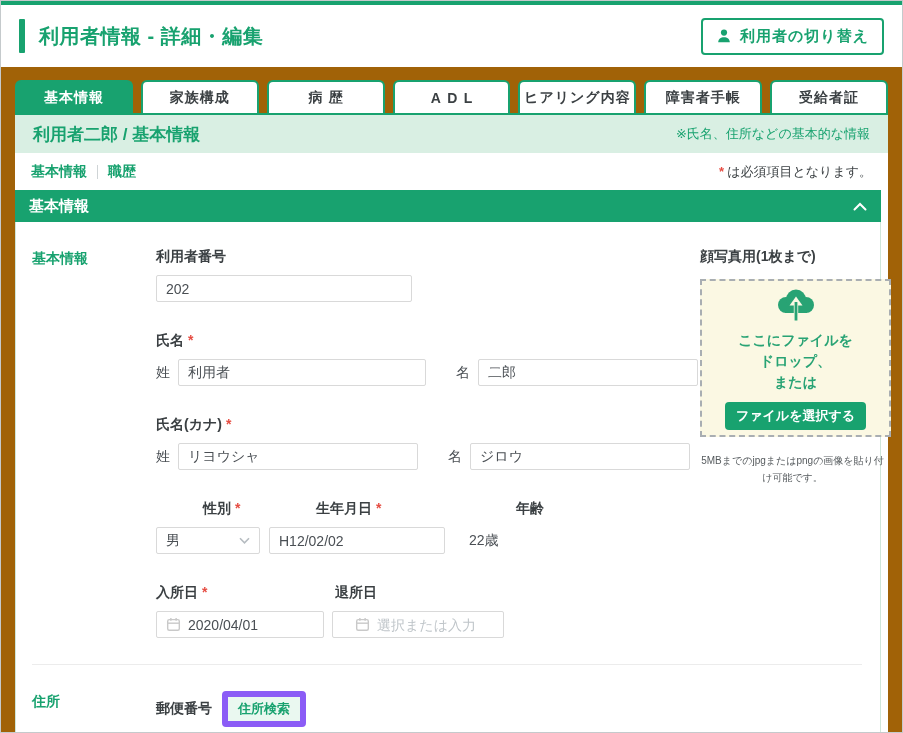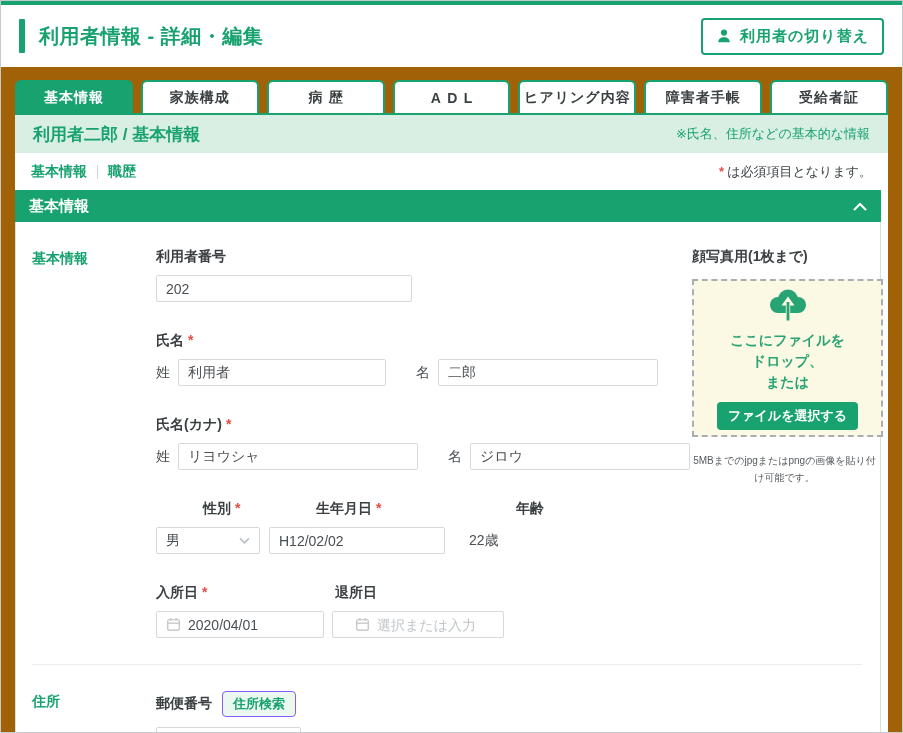--- a/index.html
+++ b/index.html
@@ -66,21 +66,21 @@
   
   .photo-col { padding-left:2px; }
   .photo-label { font-size:14px; font-weight:bold; color:#3b4043; margin-bottom:13px; }
   .dropzone { width:191px; height:158px; background:#fbf8e3; border:2px dashed #a9aeb2; display:flex; flex-direction:column; align-items:center; justify-content:center; gap:2px; cursor:pointer; }
   .drop-text { font-size:14px; font-weight:bold; color:#28a374; text-align:center; line-height:1.5; margin-top:6px; }
   .file-btn { margin-top:7px; background:#18a26f; color:#fff; font-size:13px; font-weight:bold; border:none; border-radius:4px; padding:5px 11px; cursor:pointer; }
   .photo-note { margin-top:16px; font-size:10px; color:#565b5e; line-height:1.65; width:185px;text-align:center; }
 
   
   .addr-label-row { display:flex; align-items:center; gap:10px; margin-bottom:10px; }
-  .search-btn { background:#eaf8f0; border:1px solid #8b5cf6; color:#18a26f; font-size:13px; font-weight:bold; border-radius:4px; padding:3px 10px; cursor:pointer; }
+  .search-btn { background:#eaf8f0; border:6px solid #8b5cf6; color:#18a26f; font-size:13px; font-weight:bold; border-radius:4px; padding:3px 10px; cursor:pointer; }
 </style>
 </head>
 <body>
 
 <div class="frame">
   <div class="topstrip"></div>
 
   <div class="header">
     <div class="accent"></div>
     <div class="page-title">利用者情報 - 詳細・編集</div>
@@ -156,21 +156,21 @@
             <div>
               <div class="fblock">
                 <div class="flabel">利用者番号</div>
                 <input class="tin" style="width: 256px;" value="202">
               </div>
 
               <div class="fblock">
                 <div class="flabel"><span>氏名</span> <span class="star">*</span></div>
                 <div class="hrow">
                   <span class="inline-lbl">姓</span>
-                  <input class="tin" style="width: 208px;" value="利用者">
+                  <input class="tin" style="width: 248px;" value="利用者">
                   <span class="inline-lbl" style="margin-left:30px;">名</span>
                   <input class="tin" style="width: 220px;" value="二郎">
                 </div>
               </div>
 
               <div class="fblock">
                 <div class="flabel"><span>氏名(カナ)</span> <span class="star">*</span></div>
                 <div class="hrow">
                   <span class="inline-lbl">姓</span>
                   <input class="tin" style="width: 240px;" value="リヨウシャ">

